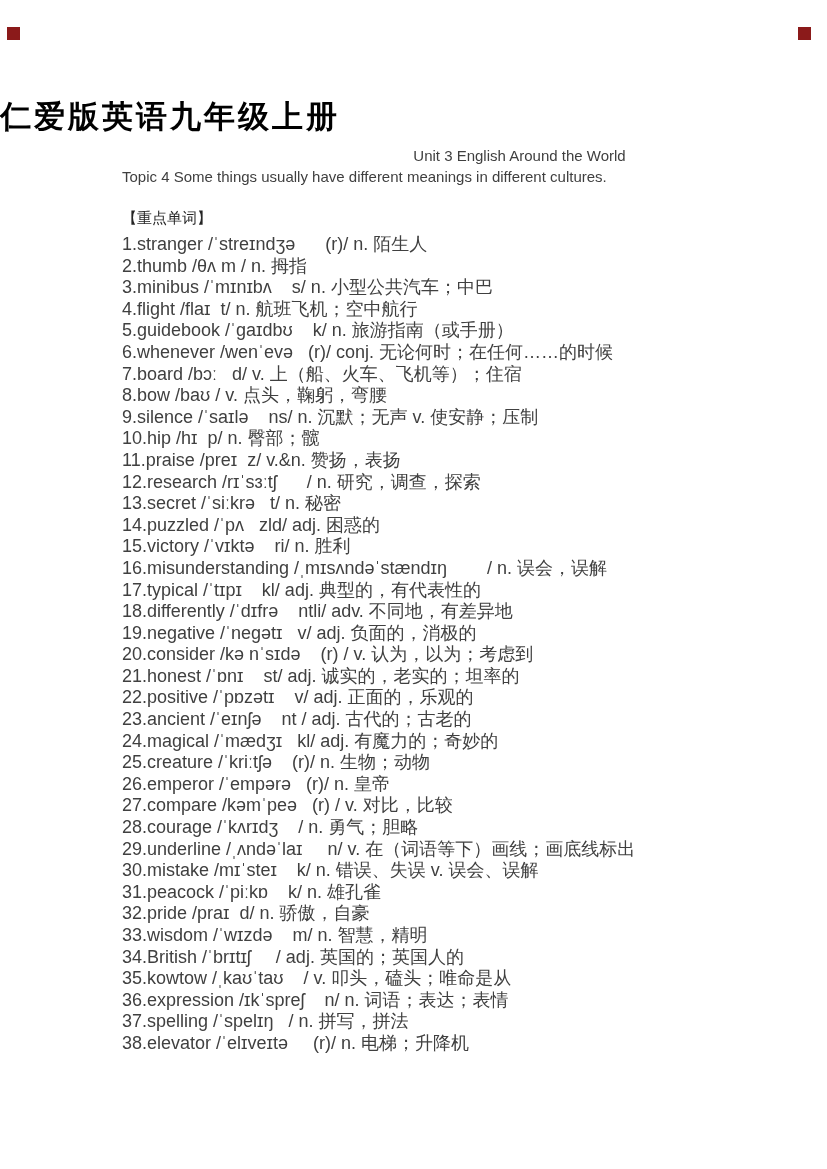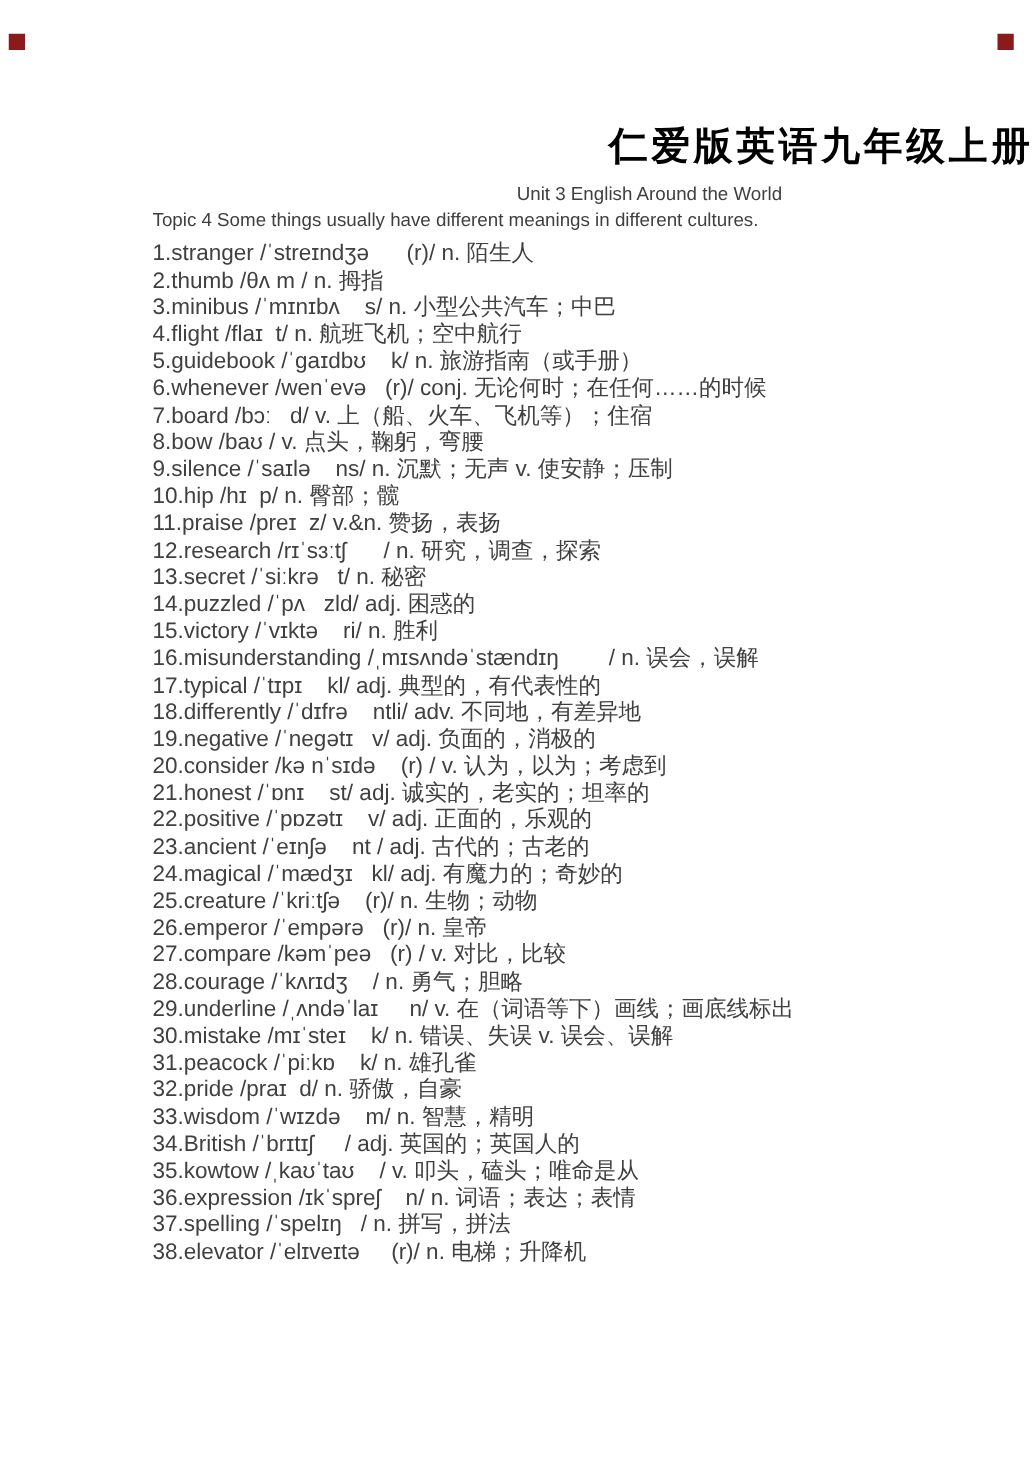--- a/index.html
+++ b/index.html
@@ -16,21 +16,21 @@
     position: absolute;
     width: 13px;
     height: 13px;
     top: 27px;
   }
   .corner-left  { left: 7px; }
   .corner-right { left: 798px; }
   .title {
     margin: 0;
     padding-top: 99px;
-    text-align: right;
+    text-align: left;
     font-size: 31px;
     line-height: 36px;
     font-weight: 700;
     letter-spacing: 3px;
     color: #000000;
   }
   .subtitle-unit {
     margin: 11px 0 0 212px;
     font-size: 15px;
     line-height: 20px;
@@ -63,15 +63,16 @@
 
 <div class="page">
   <div class="corner-mark corner-left" style="background: rgb(139, 26, 26);"></div>
   <div class="corner-mark corner-right" style="background: rgb(139, 26, 26);"></div>
 
   <h1 class="title">仁爱版英语九年级上册</h1>
 
   <div class="subtitle-unit">Unit 3 English Around the World</div>
   <div class="subtitle-topic">Topic 4 Some things usually have different meanings in different cultures.</div>
 
+  <div class="section-header">【重点单词】</div>
 
   <div class="vocab-list"><div class="vocab-item">1.stranger /ˈstreɪndʒə      (r)/ n. 陌生人</div><div class="vocab-item">2.thumb /θʌ m / n. 拇指</div><div class="vocab-item">3.minibus /ˈmɪnɪbʌ    s/ n. 小型公共汽车；中巴</div><div class="vocab-item">4.flight /flaɪ  t/ n. 航班飞机；空中航行</div><div class="vocab-item">5.guidebook /ˈgaɪdbʊ    k/ n. 旅游指南（或手册）</div><div class="vocab-item">6.whenever /wenˈevə   (r)/ conj. 无论何时；在任何……的时候</div><div class="vocab-item">7.board /bɔː   d/ v. 上（船、火车、飞机等）；住宿</div><div class="vocab-item">8.bow /baʊ / v. 点头，鞠躬，弯腰</div><div class="vocab-item">9.silence /ˈsaɪlə    ns/ n. 沉默；无声 v. 使安静；压制</div><div class="vocab-item">10.hip /hɪ  p/ n. 臀部；髋</div><div class="vocab-item">11.praise /preɪ  z/ v.&amp;n. 赞扬，表扬</div><div class="vocab-item">12.research /rɪˈsɜːtʃ      / n. 研究，调查，探索</div><div class="vocab-item">13.secret /ˈsiːkrə   t/ n. 秘密</div><div class="vocab-item">14.puzzled /ˈpʌ   zld/ adj. 困惑的</div><div class="vocab-item">15.victory /ˈvɪktə    ri/ n. 胜利</div><div class="vocab-item">16.misunderstanding /ˌmɪsʌndəˈstændɪŋ        / n. 误会，误解</div><div class="vocab-item">17.typical /ˈtɪpɪ    kl/ adj. 典型的，有代表性的</div><div class="vocab-item">18.differently /ˈdɪfrə    ntli/ adv. 不同地，有差异地</div><div class="vocab-item">19.negative /ˈnegətɪ   v/ adj. 负面的，消极的</div><div class="vocab-item">20.consider /kə nˈsɪdə    (r) / v. 认为，以为；考虑到</div><div class="vocab-item">21.honest /ˈɒnɪ    st/ adj. 诚实的，老实的；坦率的</div><div class="vocab-item">22.positive /ˈpɒzətɪ    v/ adj. 正面的，乐观的</div><div class="vocab-item">23.ancient /ˈeɪnʃə    nt / adj. 古代的；古老的</div><div class="vocab-item">24.magical /ˈmædʒɪ   kl/ adj. 有魔力的；奇妙的</div><div class="vocab-item">25.creature /ˈkriːtʃə    (r)/ n. 生物；动物</div><div class="vocab-item">26.emperor /ˈempərə   (r)/ n. 皇帝</div><div class="vocab-item">27.compare /kəmˈpeə   (r) / v. 对比，比较</div><div class="vocab-item">28.courage /ˈkʌrɪdʒ    / n. 勇气；胆略</div><div class="vocab-item">29.underline /ˌʌndəˈlaɪ     n/ v. 在（词语等下）画线；画底线标出</div><div class="vocab-item">30.mistake /mɪˈsteɪ    k/ n. 错误、失误 v. 误会、误解</div><div class="vocab-item">31.peacock /ˈpiːkɒ    k/ n. 雄孔雀</div><div class="vocab-item">32.pride /praɪ  d/ n. 骄傲，自豪</div><div class="vocab-item">33.wisdom /ˈwɪzdə    m/ n. 智慧，精明</div><div class="vocab-item">34.British /ˈbrɪtɪʃ     / adj. 英国的；英国人的</div><div class="vocab-item">35.kowtow /ˌkaʊˈtaʊ    / v. 叩头，磕头；唯命是从</div><div class="vocab-item">36.expression /ɪkˈspreʃ    n/ n. 词语；表达；表情</div><div class="vocab-item">37.spelling /ˈspelɪŋ   / n. 拼写，拼法</div><div class="vocab-item">38.elevator /ˈelɪveɪtə     (r)/ n. 电梯；升降机</div></div>
 </div>
 
 </body></html>

